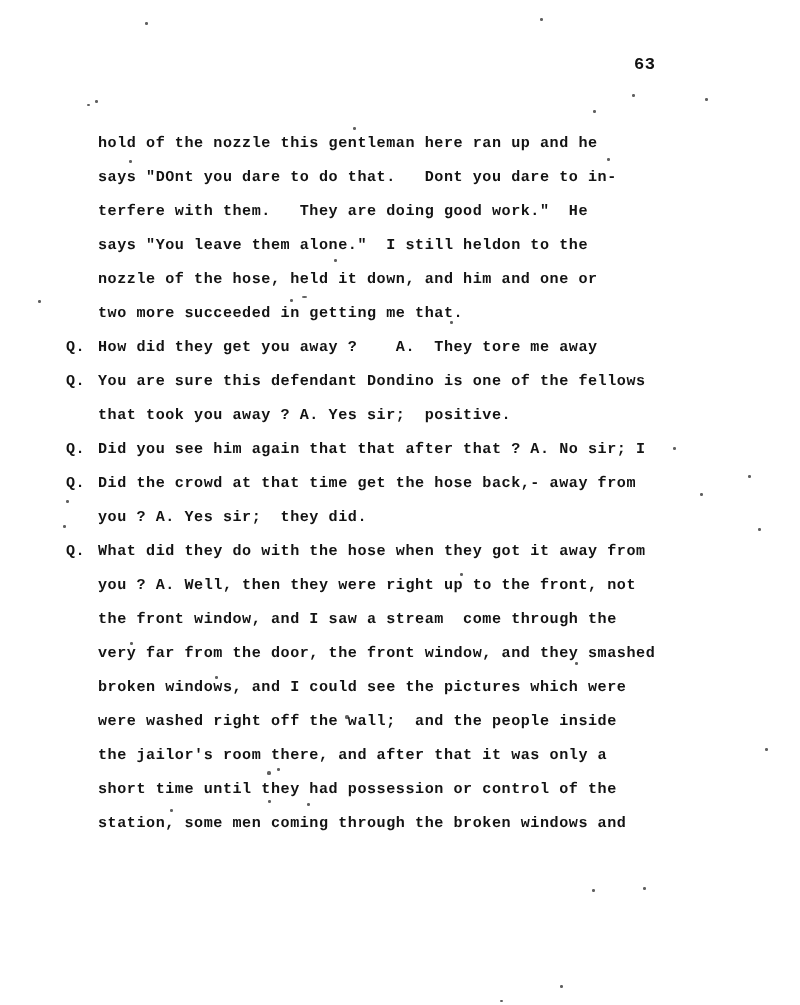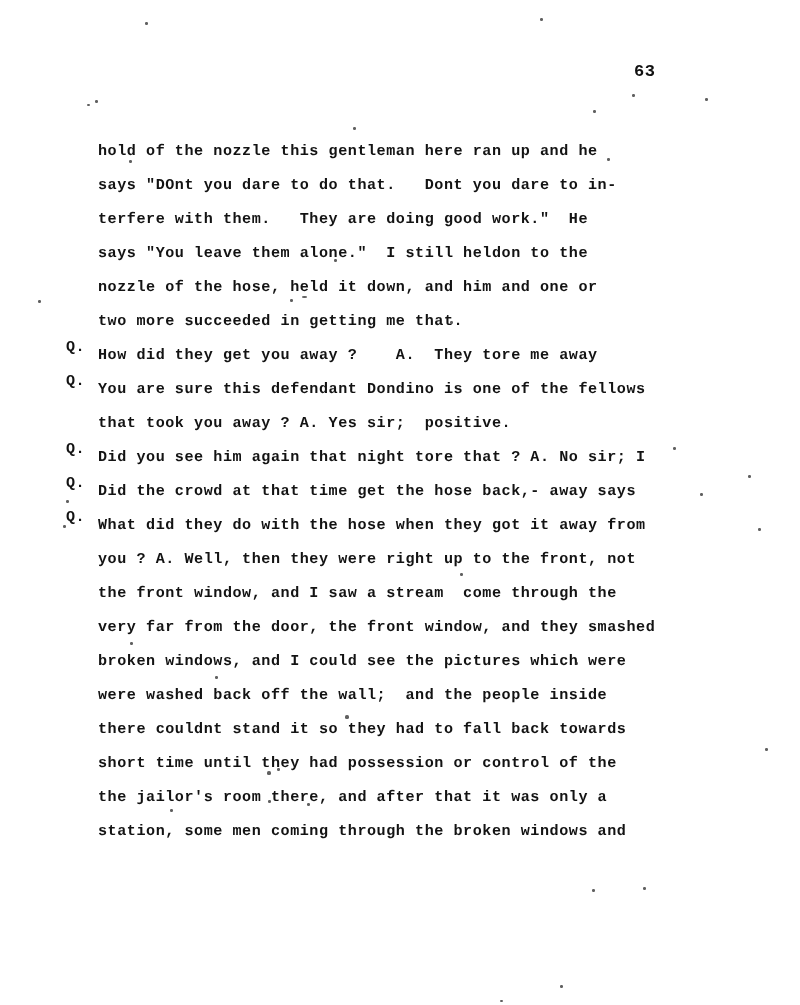--- a/index.html
+++ b/index.html
@@ -15,21 +15,21 @@
     background: #ffffff;
     overflow: hidden;
     font-family: "Liberation Mono", "DejaVu Sans Mono", monospace;
     color: #0d0d0d;
   }
 
   
   .page-number {
     position: absolute;
     left: 634px;
-    top: 62px;
+    top: 55px;
     font-size: 17px;
     font-weight: bold;
     letter-spacing: 0.5px;
     color: #111;
   }
 
   
   .body-text {
     position: absolute;
     left: 66px;
@@ -52,21 +52,21 @@
     position: absolute;
     left: 0px;
     top: 0;
     width: 32px;
     white-space: pre;
   }
   .line.q .text,
   .line.cont .text {
     position: absolute;
     left: 32px;
-    top: 8px;
+    top: 0;
     white-space: pre;
   }
 
   
   .line .text, .line .marker, .page-number {
     -webkit-font-smoothing: none;
   }
 
   
   .speck {
@@ -86,31 +86,31 @@
   <div class="body-text">
       <div class="line cont"><span class="marker"></span><span class="text">hold of the nozzle this gentleman here ran up and he</span></div>
       <div class="line cont"><span class="marker"></span><span class="text">says "DOnt you dare to do that.   Dont you dare to in-</span></div>
       <div class="line cont"><span class="marker"></span><span class="text">terfere with them.   They are doing good work."  He</span></div>
       <div class="line cont"><span class="marker"></span><span class="text">says "You leave them alone."  I still heldon to the</span></div>
       <div class="line cont"><span class="marker"></span><span class="text">nozzle of the hose, held it down, and him and one or</span></div>
       <div class="line cont"><span class="marker"></span><span class="text">two more succeeded in getting me that.</span></div>
       <div class="line q"><span class="marker">Q.</span><span class="text">How did they get you away ?    A.  They tore me away</span></div>
       <div class="line q"><span class="marker">Q.</span><span class="text">You are sure this defendant Dondino is one of the fellows</span></div>
       <div class="line cont"><span class="marker"></span><span class="text">that took you away ? A. Yes sir;  positive.</span></div>
-      <div class="line q"><span class="marker">Q.</span><span class="text">Did you see him again that night tore that ? A. No sir; I</span></div>
-      <div class="line q"><span class="marker">Q.</span><span class="text">Did the crowd at that time get the hose back,- away says</span></div>
+      <div class="line q"><span class="marker">Q.</span><span class="text">Did you see him again that that after that ? A. No sir; I</span></div>
+      <div class="line q"><span class="marker">Q.</span><span class="text">Did the crowd at that time get the hose back,- away from</span></div>
+      <div class="line cont"><span class="marker"></span><span class="text">you ? A. Yes sir;  they did.</span></div>
       <div class="line q"><span class="marker">Q.</span><span class="text">What did they do with the hose when they got it away from</span></div>
       <div class="line cont"><span class="marker"></span><span class="text">you ? A. Well, then they were right up to the front, not</span></div>
       <div class="line cont"><span class="marker"></span><span class="text">the front window, and I saw a stream  come through the</span></div>
       <div class="line cont"><span class="marker"></span><span class="text">very far from the door, the front window, and they smashed</span></div>
       <div class="line cont"><span class="marker"></span><span class="text">broken windows, and I could see the pictures which were</span></div>
-      <div class="line cont"><span class="marker"></span><span class="text">were washed back off the wall;  and the people inside</span></div>
-      <div class="line cont"><span class="marker"></span><span class="text">there couldnt stand it so they had to fall back towards</span></div>
+      <div class="line cont"><span class="marker"></span><span class="text">were washed right off the wall;  and the people inside</span></div>
+      <div class="line cont"><span class="marker"></span><span class="text">the jailor's room there, and after that it was only a</span></div>
       <div class="line cont"><span class="marker"></span><span class="text">short time until they had possession or control of the</span></div>
-      <div class="line cont"><span class="marker"></span><span class="text">the jailor's room there, and after that it was only a</span></div>
       <div class="line cont"><span class="marker"></span><span class="text">station, some men coming through the broken windows and</span></div>
     </div>
 
   <div class="speck-layer">
       <div class="speck" style="left: 290px; top: 299px; width: 3px; height: 3px;"></div>
       <div class="speck" style="left: 302px; top: 296px; width: 5px; height: 2px;"></div>
       <div class="speck" style="left: 353px; top: 127px; width: 3px; height: 3px;"></div>
       <div class="speck" style="left: 145px; top: 22px; width: 3px; height: 3px;"></div>
       <div class="speck" style="left: 540px; top: 18px; width: 3px; height: 3px;"></div>
       <div class="speck" style="left: 95px; top: 100px; width: 3px; height: 3px;"></div>

